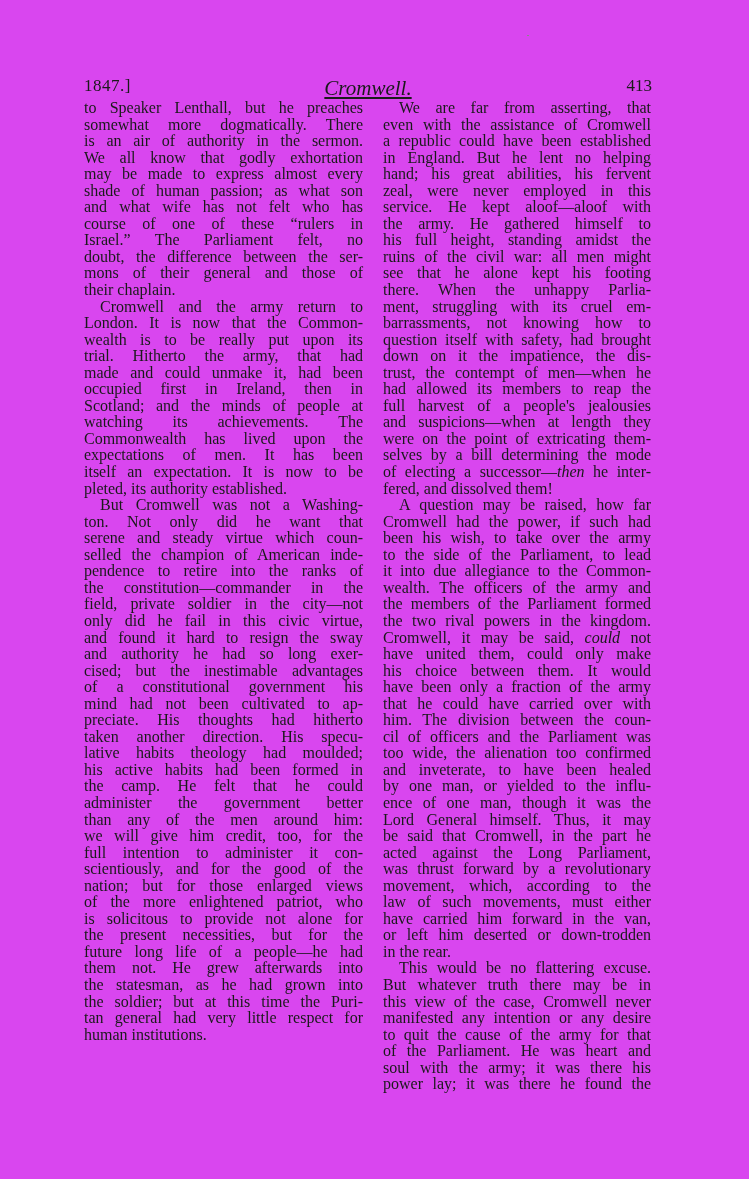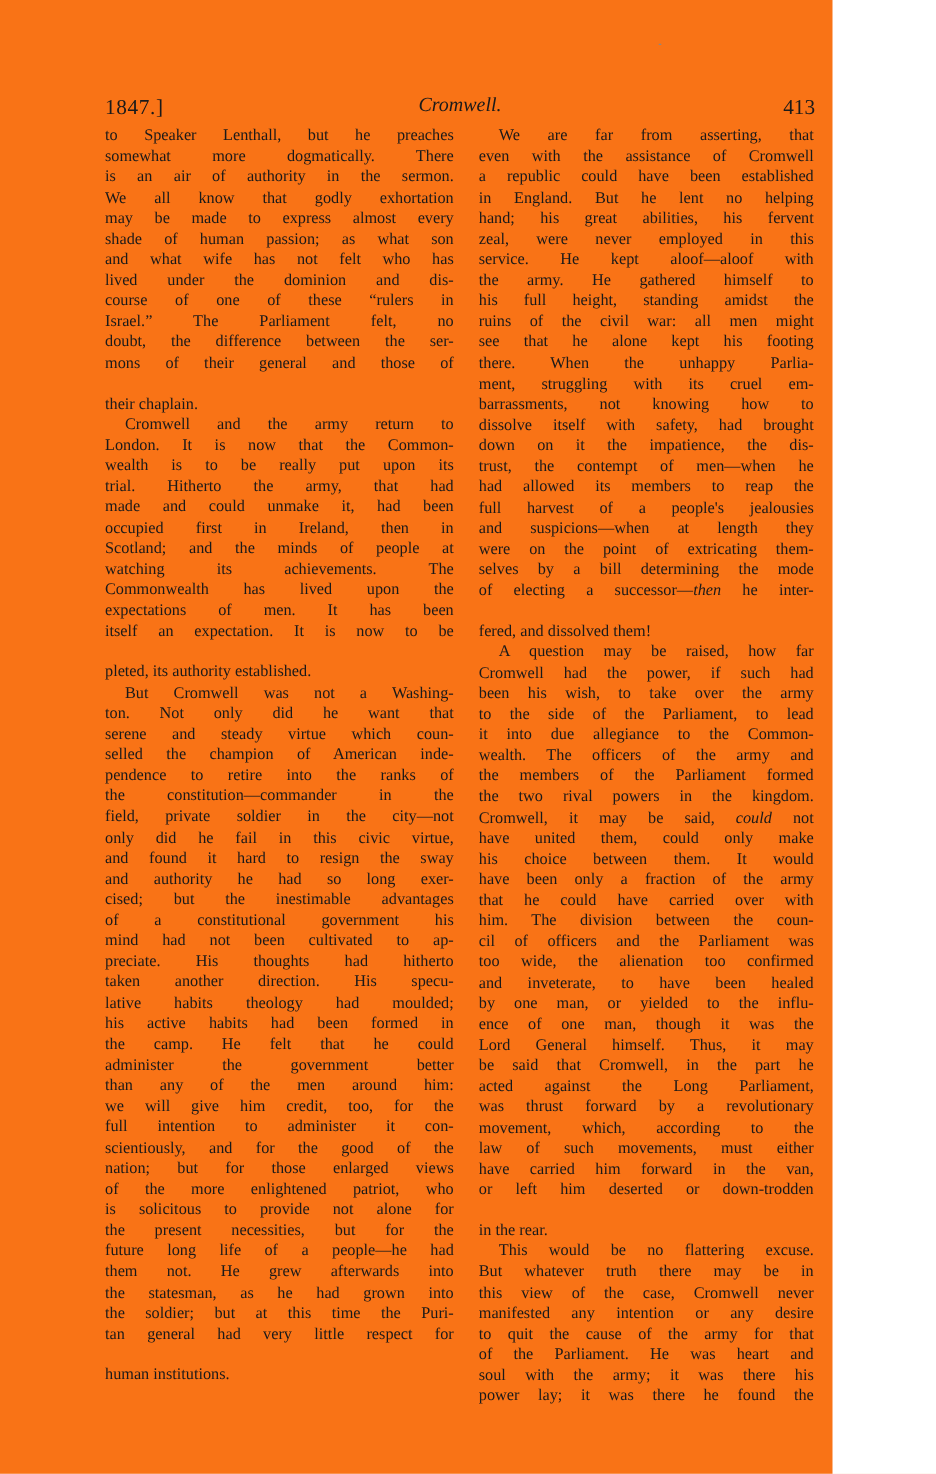--- a/index.html
+++ b/index.html
@@ -1,28 +1,28 @@
 <!DOCTYPE html>
 <html><head>
 <meta charset="utf-8">
 <style>
   html, body { margin: 0; padding: 0; background: #ffffff; }
   body { width: 749px; height: 1179px; position: relative; overflow: hidden;
          font-family: "Liberation Serif", "DejaVu Serif", serif; color: #1a1a1a; }
-  .page { position: absolute; left: 0; top: 0; width: 666px; height: 1179px; background: #f97316; }
+  .page { position: absolute; left: 0; top: 0; width: 749px; height: 1179px; background: #d946ef; }
   .speck { position: absolute; left: 527px; top: 35px; width: 2px; height: 1px; background: #888; }
   .header { position: absolute; top: 76px; left: 84px; width: 568px; height: 22px; font-size: 17px; }
   .header .year { position: absolute; left: 0; top: 0; letter-spacing: 0.5px; }
-  .header .title { position: absolute; left: 0; right: 0; text-align: center; top: 0; font-style: italic; font-size: 16px; }
+  .header .title { position: absolute; left: 0; right: 0; text-align: center; top: 0; font-style: italic; font-size: 21px; text-decoration: underline; }
   .header .pno { position: absolute; right: 0; top: 0; }
-  .col { position: absolute; top: 100px; font-size: 13px; line-height: 16.55px; }
+  .col { position: absolute; top: 100px; font-size: 16px; line-height: 16.55px; }
   .col.left { left: 84px; width: 279px; }
   .col.right { left: 383px; width: 268px; }
   .line { display: block; white-space: nowrap; text-align: justify; text-align-last: justify; height: 16.55px; overflow: visible; }
-  .line.last { text-align-last: left; margin-top: 16px; }
+  .line.last { text-align-last: left; }
   .line.indent { padding-left: 16px; }
   .it { font-style: italic; margin-top: 32px; }
 </style>
 </head>
 <body>
 
 <div class="page">
   <div class="speck"></div>
 
   <div class="header">
@@ -32,21 +32,20 @@
   </div>
 
   <div class="col left" id="col-left">
       <span class="line"><span>to Speaker Lenthall, but he preaches</span></span>
       <span class="line"><span>somewhat more dogmatically.  There</span></span>
       <span class="line"><span>is an air of authority in the sermon.</span></span>
       <span class="line"><span>We all know that godly exhortation</span></span>
       <span class="line"><span>may be made to express almost every</span></span>
       <span class="line"><span>shade of human passion; as what son</span></span>
       <span class="line"><span>and what wife has not felt who has</span></span>
-      <span class="line"><span>lived under the dominion and dis-</span></span>
       <span class="line"><span>course of one of these “rulers in</span></span>
       <span class="line"><span>Israel.”  The Parliament felt, no</span></span>
       <span class="line"><span>doubt, the difference between the ser-</span></span>
       <span class="line"><span>mons of their general and those of</span></span>
       <span class="line last"><span>their chaplain.</span></span>
       <span class="line indent"><span>Cromwell and the army return to</span></span>
       <span class="line"><span>London.  It is now that the Common-</span></span>
       <span class="line"><span>wealth is to be really put upon its</span></span>
       <span class="line"><span>trial.  Hitherto the army, that had</span></span>
       <span class="line"><span>made and could unmake it, had been</span></span>
@@ -99,21 +98,21 @@
       <span class="line"><span>hand; his great abilities, his fervent</span></span>
       <span class="line"><span>zeal, were never employed in this</span></span>
       <span class="line"><span>service.  He kept aloof—aloof with</span></span>
       <span class="line"><span>the army.  He gathered himself to</span></span>
       <span class="line"><span>his full height, standing amidst the</span></span>
       <span class="line"><span>ruins of the civil war: all men might</span></span>
       <span class="line"><span>see that he alone kept his footing</span></span>
       <span class="line"><span>there.  When the unhappy Parlia-</span></span>
       <span class="line"><span>ment, struggling with its cruel em-</span></span>
       <span class="line"><span>barrassments, not knowing how to</span></span>
-      <span class="line"><span>dissolve itself with safety, had brought</span></span>
+      <span class="line"><span>question itself with safety, had brought</span></span>
       <span class="line"><span>down on it the impatience, the dis-</span></span>
       <span class="line"><span>trust, the contempt of men—when he</span></span>
       <span class="line"><span>had allowed its members to reap the</span></span>
       <span class="line"><span>full harvest of a people's jealousies</span></span>
       <span class="line"><span>and suspicions—when at length they</span></span>
       <span class="line"><span>were on the point of extricating them-</span></span>
       <span class="line"><span>selves by a bill determining the mode</span></span>
       <span class="line"><span>of electing a successor—</span><span class="it">then</span><span> he inter-</span></span>
       <span class="line last"><span>fered, and dissolved them!</span></span>
       <span class="line indent"><span>A question may be raised, how far</span></span>

